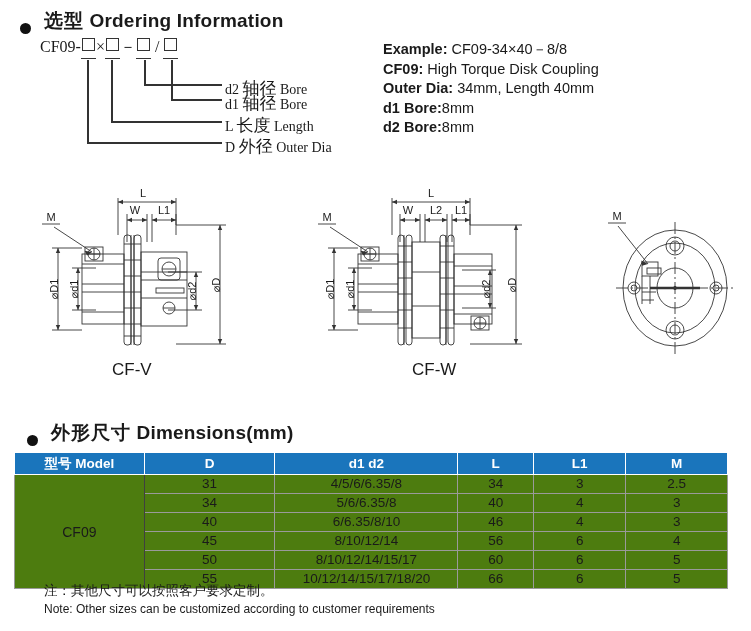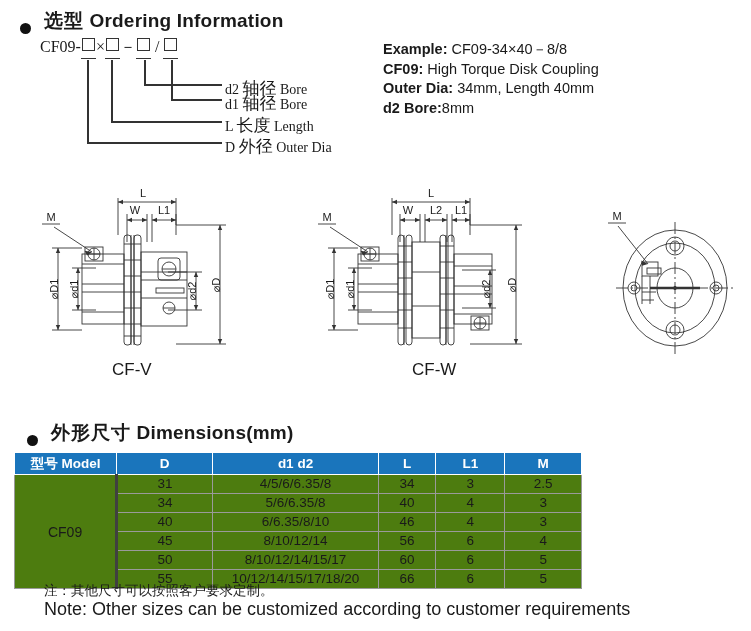--- a/index.html
+++ b/index.html
@@ -50,46 +50,46 @@
   #example-block b{font-weight:bold;}
 
   
   .dwg{position:absolute;}
   .dwg-cap{
     position:absolute;font-size:17px;text-align:left;width:120px;
   }
 
   
   #dim-table{
-    position:absolute;left:14px;top:452px;width:568px;
+    position:absolute;left:14px;top:452px;width:714px;
     border-collapse:collapse;
     font-size:13px;
   }
   #dim-table th{
     background:#1a75bc;color:#fff;font-weight:bold;
     height:21px;line-height:21px;padding:0;
     border:1px solid #ffffff;
     font-size:13.5px;
   }
   #dim-table th .cn{font-family:"DejaVu Sans", sans-serif;}
   #dim-table td{
     height:18px;line-height:18px;padding:0;text-align:center;
     border:1px solid #9a9a9a;background:#4d7c0f;font-size:13.5px;
   }
-  #dim-table td.model{font-size:14px;border-right:3px solid #404040;}
+  #dim-table td.model{font-size:14px;border-right:1px solid #404040;}
   #dim-table .c-model{width:129px;}
   #dim-table .c-d{width:130px;}
   #dim-table .c-dd{width:182px;}
   #dim-table .c-l{width:75px;}
   #dim-table .c-l1{width:92px;}
   #dim-table .c-m{width:101px;}
 
   #notes{position:absolute;left:44px;top:581px;}
   #note-cn{font-family:"DejaVu Sans", sans-serif;font-size:13.5px;line-height:19px;}
-  #note-en{font-size:18px;line-height:19px;}
+  #note-en{font-size:12px;line-height:19px;}
 </style>
 </head>
 <body>
 
 <div class="sec-head" id="head-ordering" style="left:20px;top:8px;">
   <span class="bullet"></span>
   <span class="sec-title"><span class="cn">选型</span> <span>Ordering Information</span></span>
 </div>
 
 <div id="ordering-code">
@@ -128,20 +128,21 @@
 <div class="leader-label" style="left:225px;top:135px;">
   <span>D</span>
   <span class="cn">外径</span>
   <span>Outer Dia</span>
 </div>
 
 <div id="example-block">
   <div><b>Example:</b> <span>CF09-34×40－8/8</span></div>
   <div><b>CF09:</b> <span>High Torque Disk Coupling</span></div>
   <div><b>Outer Dia:</b> <span>34mm, Length 40mm</span></div>
+  <div><b>d1 Bore:</b><span>8mm</span></div>
   <div><b>d2 Bore:</b><span>8mm</span></div>
 </div>
 
 <svg class="dwg" style="left:30px;top:180px;" width="275" height="180" viewBox="0 0 275 180">
   <g stroke="#333" fill="none" stroke-width="0.9" shape-rendering="geometricPrecision">
 
     <line x1="88" y1="18" x2="88" y2="55"></line>
     <line x1="146" y1="18" x2="146" y2="55"></line>
     <line x1="88" y1="22" x2="146" y2="22"></line>
     <path d="M88 22 l5 -2.2 v4.4 z" fill="#333" stroke="none"></path>

